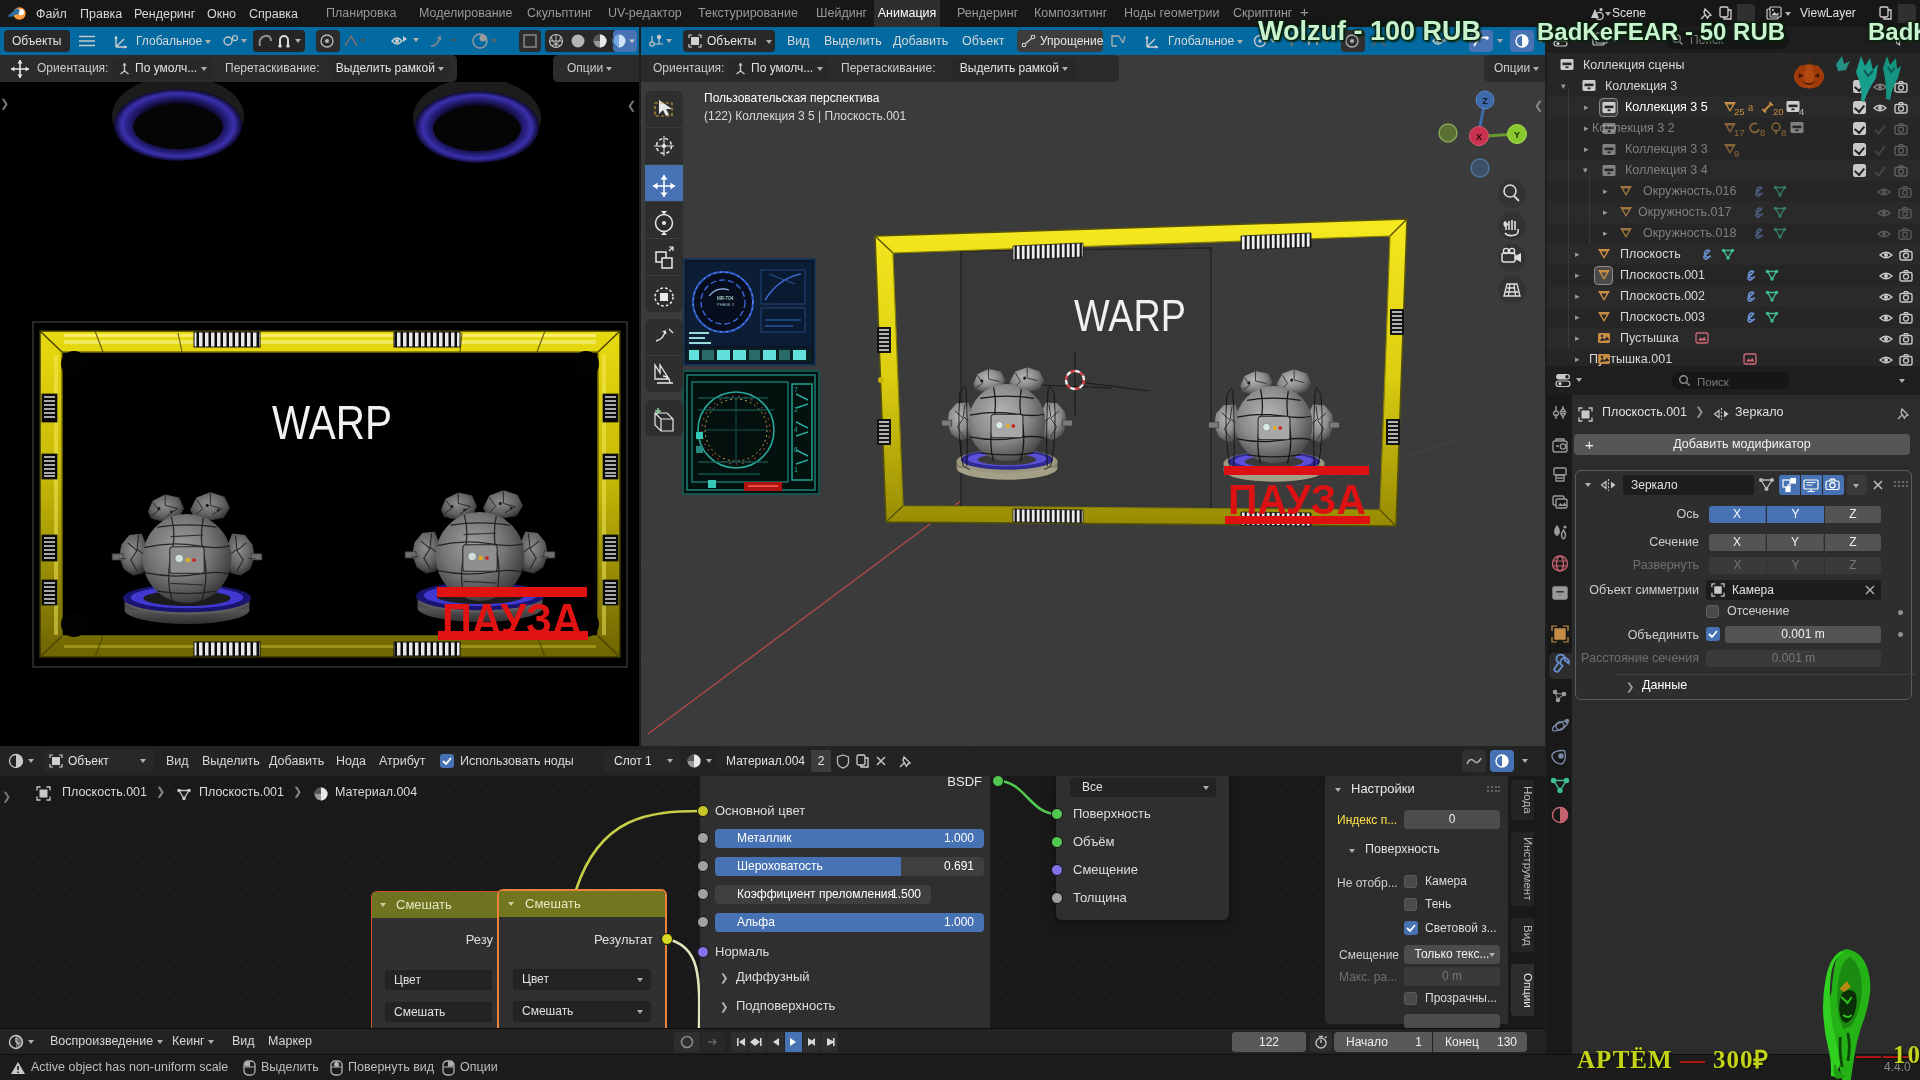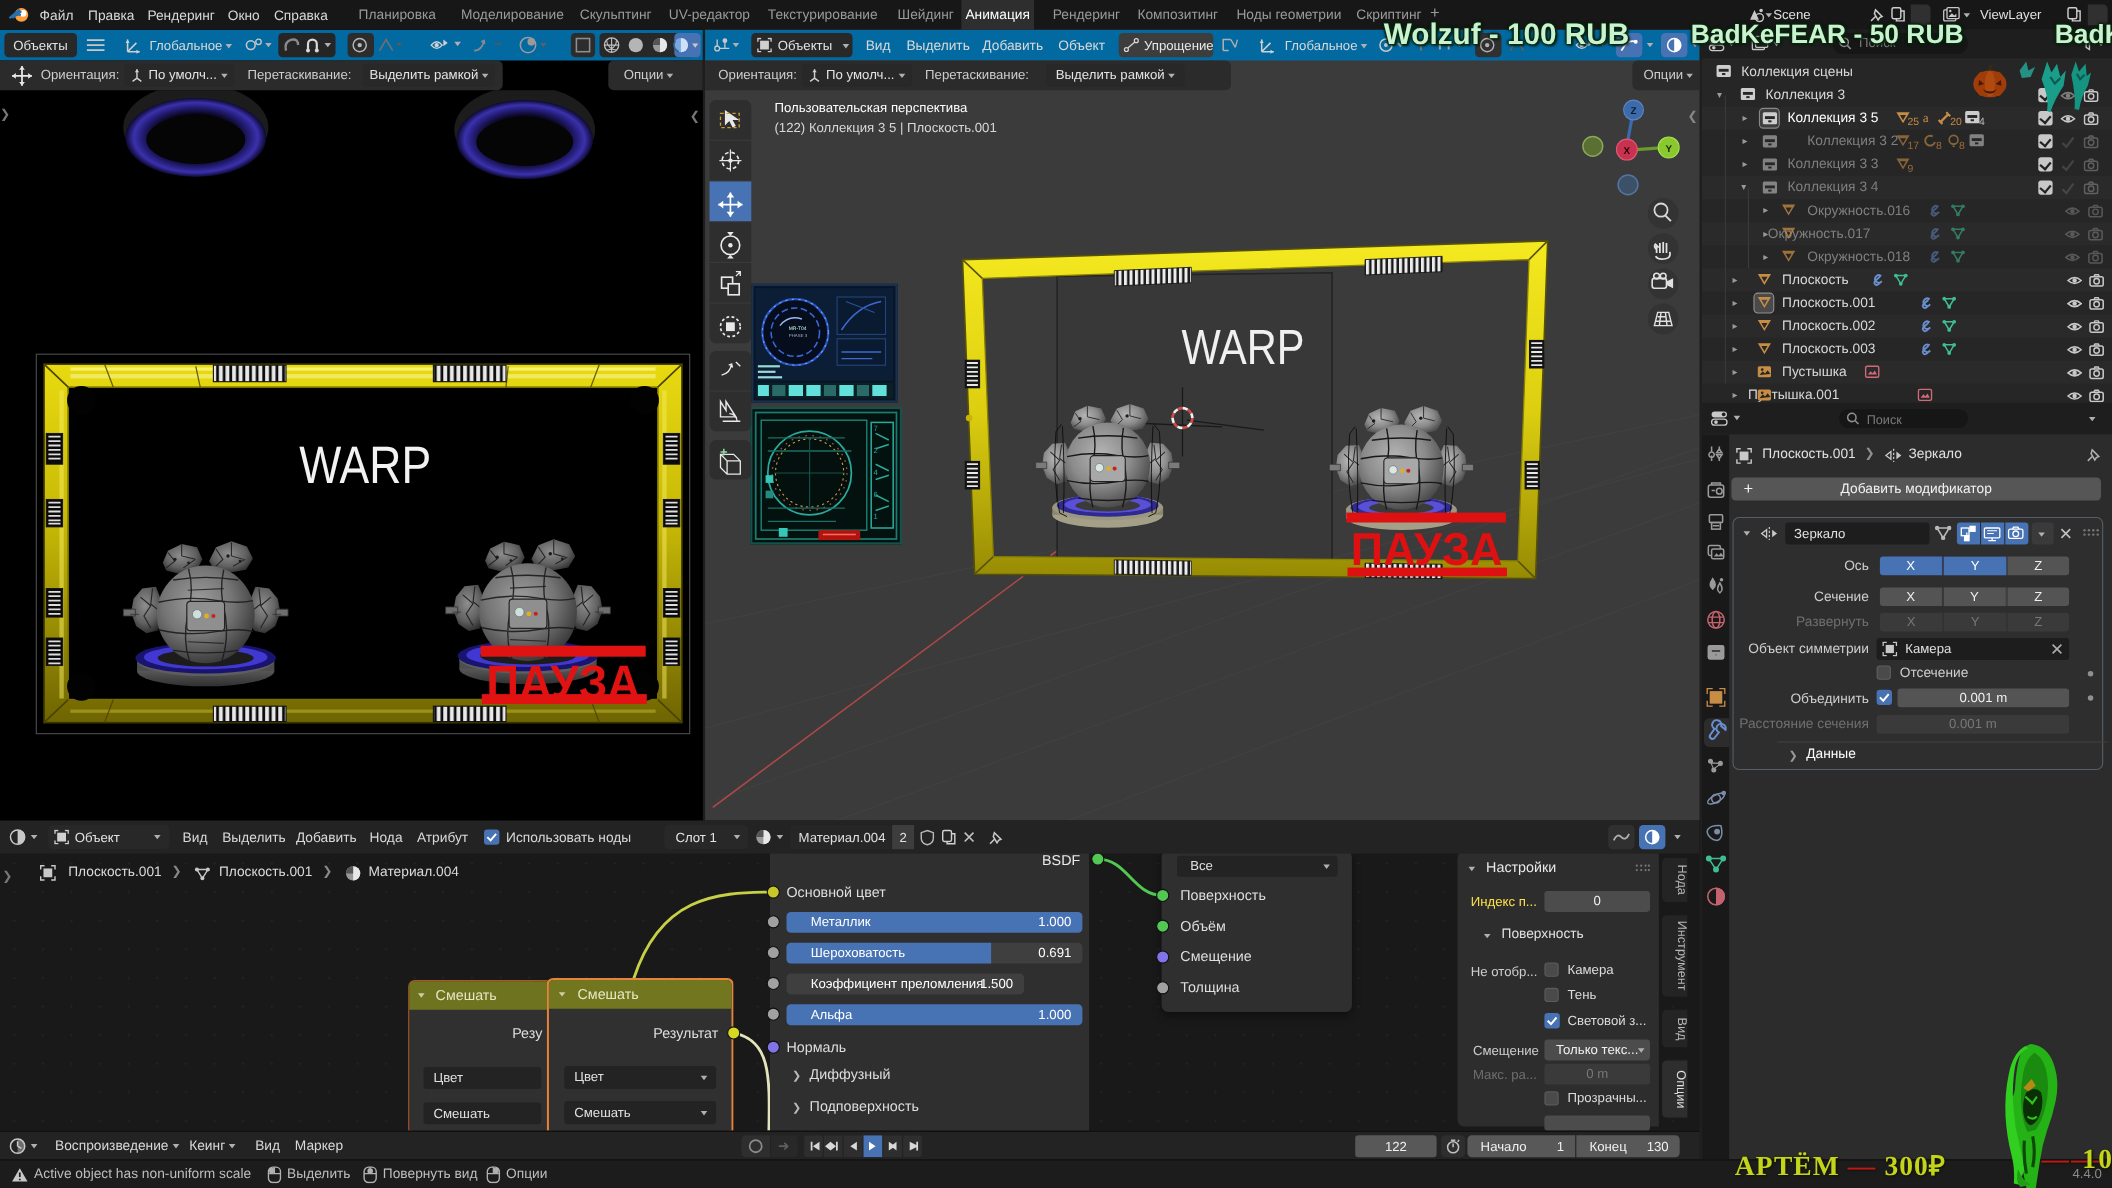--- a/index.html
+++ b/index.html
@@ -798,21 +798,21 @@
       <svg class="abs" style="left:347px;top:4px;" width="14" height="14">
             <use href="#s-cam"></use>
           </svg>
     </div>
 
     <div class="orow dim" style="top:65px;">
       <span class="oexp" style="left:37px;">▸</span>
       <svg class="abs" style="left:55px;top:4px;" width="14" height="14" opacity="0.55">
             <use href="#s-box"></use>
           </svg>
-      <span style="margin-left:96px;">Коллекция 3 2</span>
+      <span style="margin-left:45px;">Коллекция 3 2</span>
       <svg class="abs" style="left:176px;top:3px;" width="14" height="14" opacity="0.6">
             <use href="#s-tri"></use>
           </svg>
       <span class="abs" style="left:187px;top:4px;font-size:9.5px;color:#96693a;">17</span>
       <svg class="abs" style="left:201px;top:3px;" width="14" height="14" opacity="0.6">
             <use href="#s-hook"></use>
           </svg>
       <span class="abs" style="left:213px;top:4px;font-size:9.5px;color:#96693a;">8</span>
       <svg class="abs" style="left:222px;top:3px;" width="14" height="14" opacity="0.6">
             <use href="#s-bulb"></use>
@@ -881,21 +881,21 @@
           </svg>
       <svg class="abs" style="left:351px;top:4px;" width="14" height="14" opacity="0.3">
             <use href="#s-cam"></use>
           </svg>
     </div>
     <div class="orow dim alt" style="top:149px;">
       <span class="oexp" style="left:56px;">▸</span>
       <svg class="abs" style="left:72px;top:3px;" width="14" height="14" opacity="0.75">
             <use href="#s-tri"></use>
           </svg>
-      <span style="margin-left:60px;">Окружность.017</span>
+      <span style="margin-left:91px;">Окружность.017</span>
       <svg class="abs" style="left:204px;top:4px;" width="14" height="14" opacity="0.5">
             <use href="#s-wrench"></use>
           </svg>
       <svg class="abs" style="left:226px;top:3px;" width="14" height="14" opacity="0.55">
             <use href="#s-gtri"></use>
           </svg>
       <svg class="abs" style="left:330px;top:4px;" width="14" height="14" opacity="0.3">
             <use href="#s-eye"></use>
           </svg>
       <svg class="abs" style="left:351px;top:4px;" width="14" height="14" opacity="0.3">

